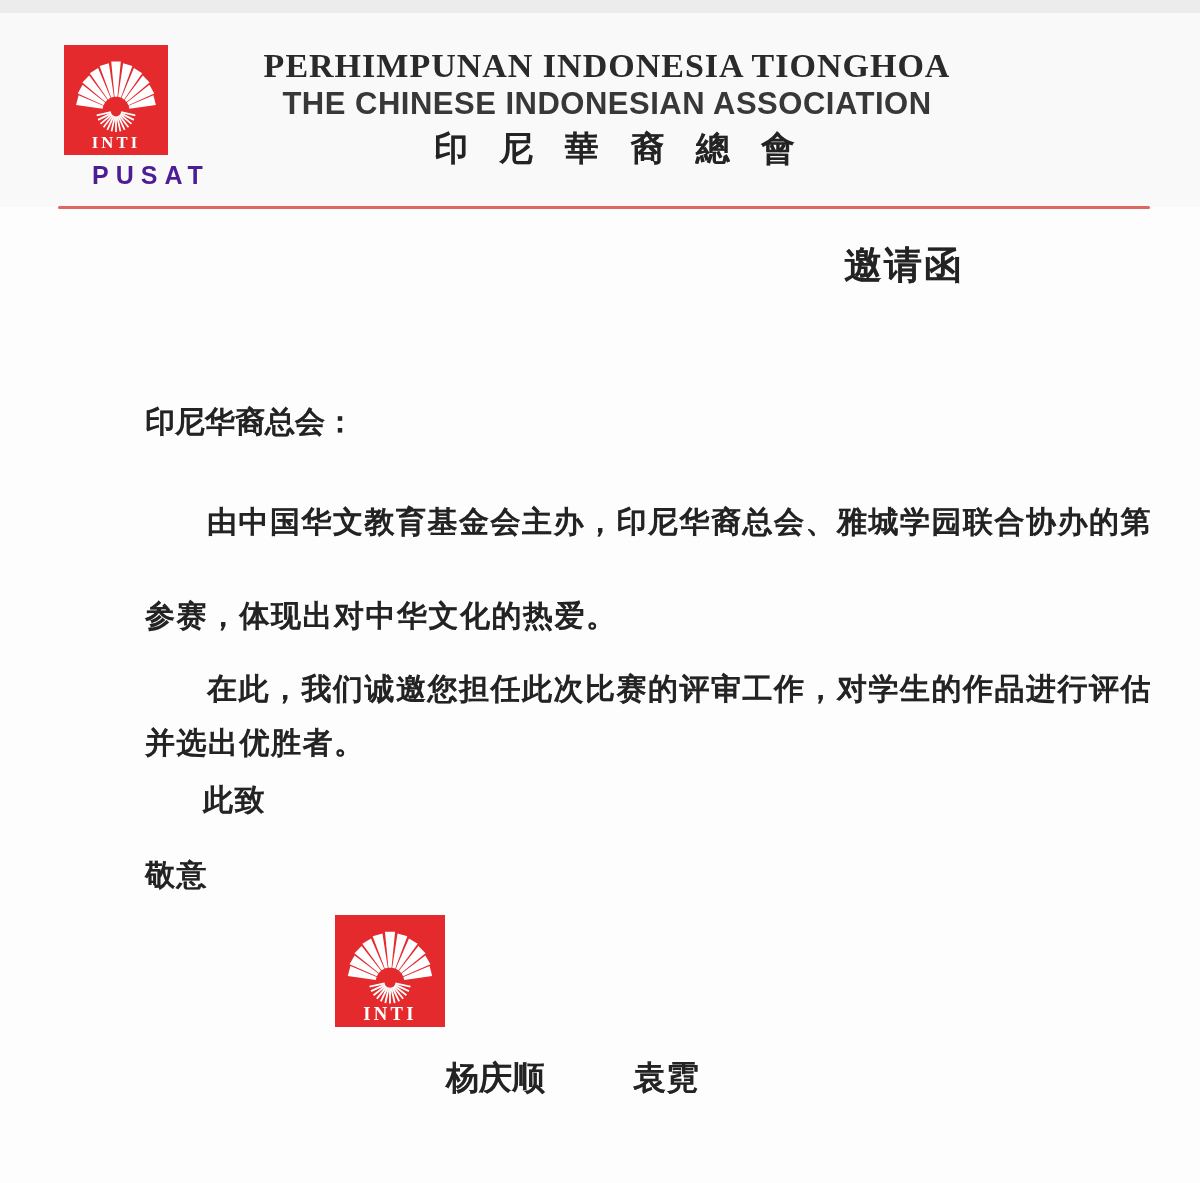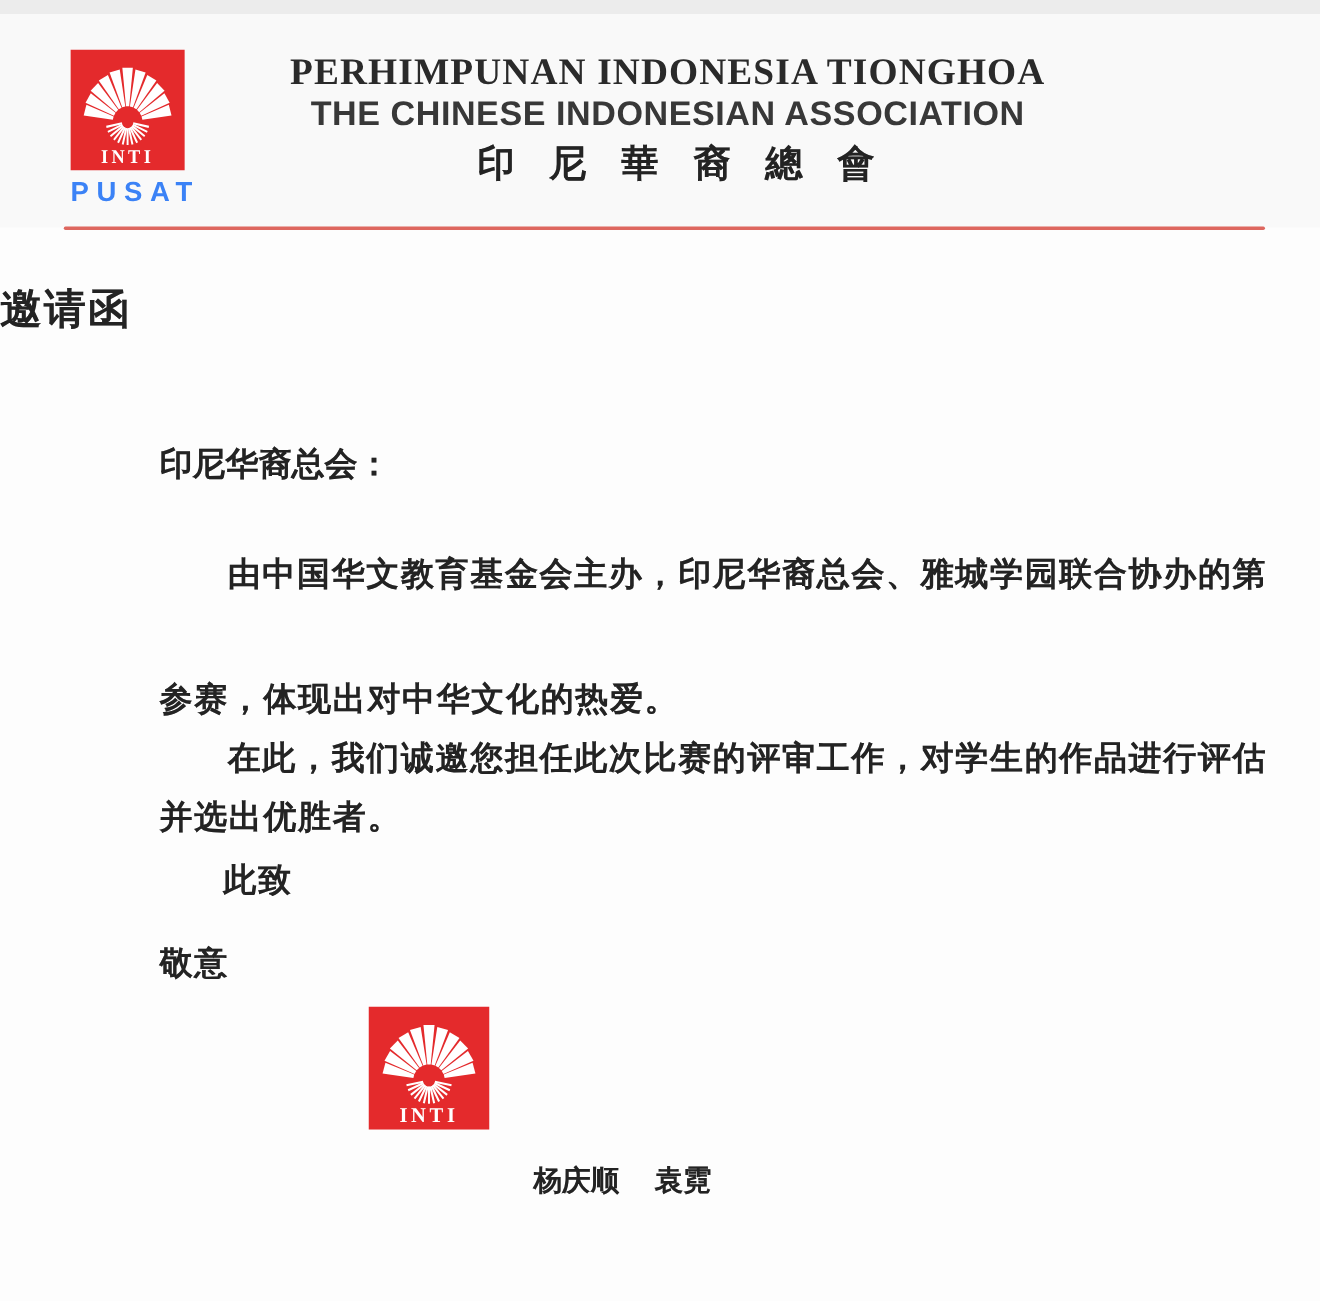--- a/index.html
+++ b/index.html
@@ -38,21 +38,22 @@
     font-weight: bold;
     fill: #ffffff;
     letter-spacing: 3px;
   }
   .pusat {
     margin-top: 6px;
     text-align: center;
     font-size: 25px;
     font-weight: 700;
     letter-spacing: 7px;
-    color: #3b82f6;
+    color: #4c1d95;
+    margin-left: 28px;
   }
 
   
   .header-lines { position: absolute; left: 0; top: 0; width: 1200px; text-align: center; }
   .h-latin {
     position: absolute; left: 0; top: 47px; width: 1214px;
     font-family: "Liberation Serif", serif;
     font-size: 34px; font-weight: 700; letter-spacing: 1px;
     color: #2a2a2a; white-space: nowrap; text-align: center;
   }
@@ -76,40 +77,40 @@
   }
 
   
   .cjk {
     font-weight: 700;
     color: #232323;
     text-shadow: 0 0 0.6px rgba(0,0,0,0.35);
     white-space: nowrap;
   }
   .title {
-    position: absolute; left: 0; top: 256px; width: 964px;
-    text-align: left; font-size: 38px;
+    position: absolute; left: 0; top: 240px; width: 964px;
+    text-align: right; font-size: 38px;
     letter-spacing: 2px;
   }
   .salutation { position: absolute; left: 145px; top: 402px; font-size: 30px; }
   .bodyline   { position: absolute; left: 145px; font-size: 30px; letter-spacing: 1.5px; }
   .indent     { padding-left: 62px; }
   .l-p1l1 { top: 502px; }
   .l-p1l2 { top: 541px; }
-  .l-p1l3 { top: 615px; }
+  .l-p1l3 { top: 596px; }
   .l-p2l1 { top: 669px; }
   .l-p2l2 { top: 723px; }
   .l-cizhi { top: 780px; left: 203px; }
   .l-jingyi { top: 855px; }
 
   
   .sig-row { position: absolute; left: 335px; top: 915px; display: flex; align-items: flex-end; }
   .sig-org { margin-left: 25px; margin-bottom: 24px; font-size: 30px; letter-spacing: 1px; }
-  .names { position: absolute; left: 485px; top: 1056px; font-size: 26px; display: flex; font-family: Liberation Mono, monospace; }
-  .names .name2 { margin-left: 32px; text-align: center; }
+  .names { position: absolute; left: 446px; top: 1056px; font-size: 33px; display: flex; font-family: Liberation Mono, monospace; }
+  .names .name2 { margin-left: 88px; text-align: center; }
 </style>
 </head>
 <body>
 
 <div class="page">
 
   <div class="top-strip"></div>
   <div class="header-zone"></div>
 
   <div class="logo-block">

